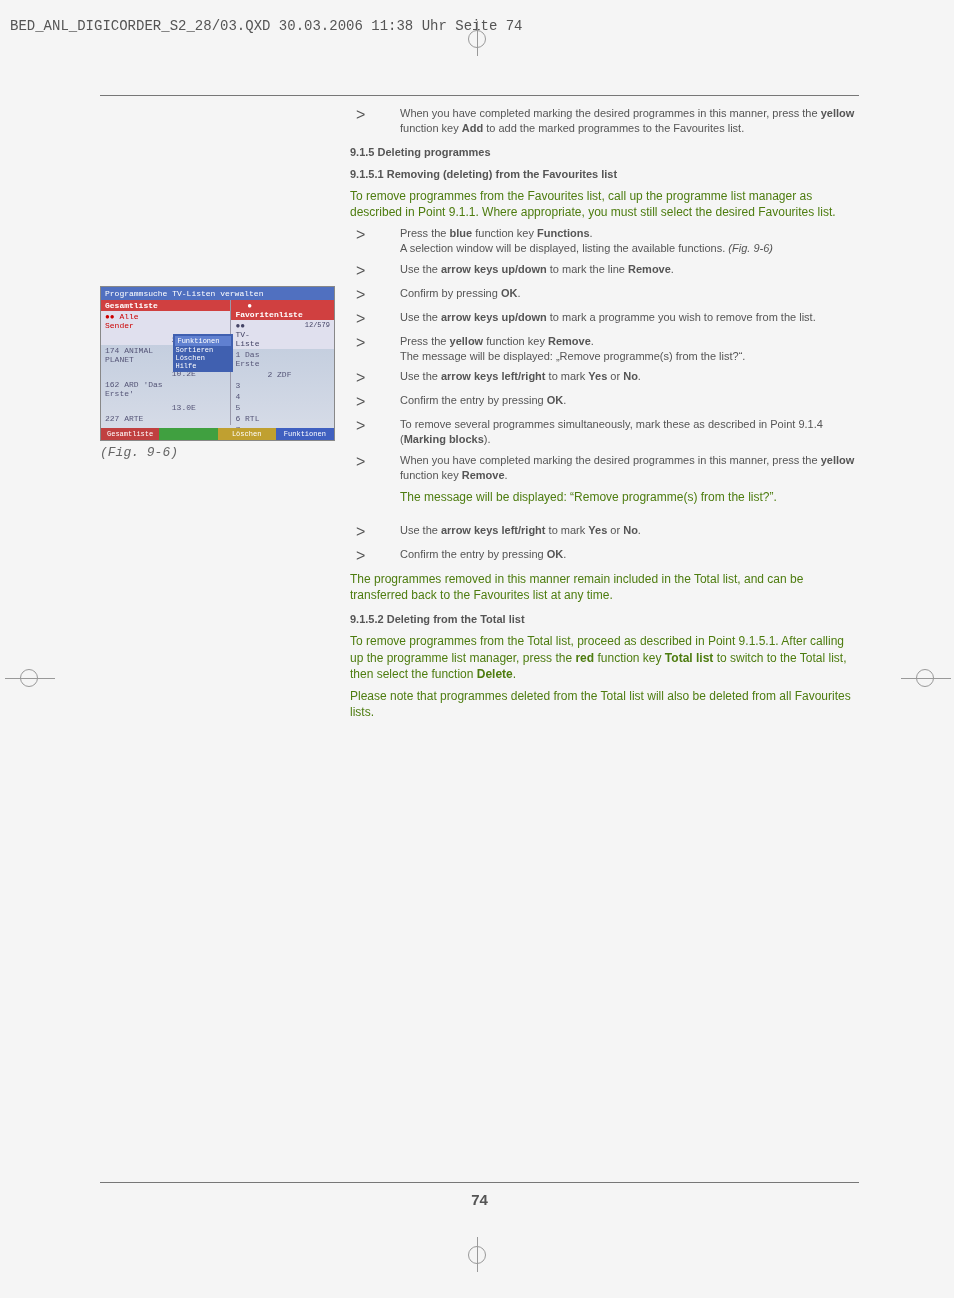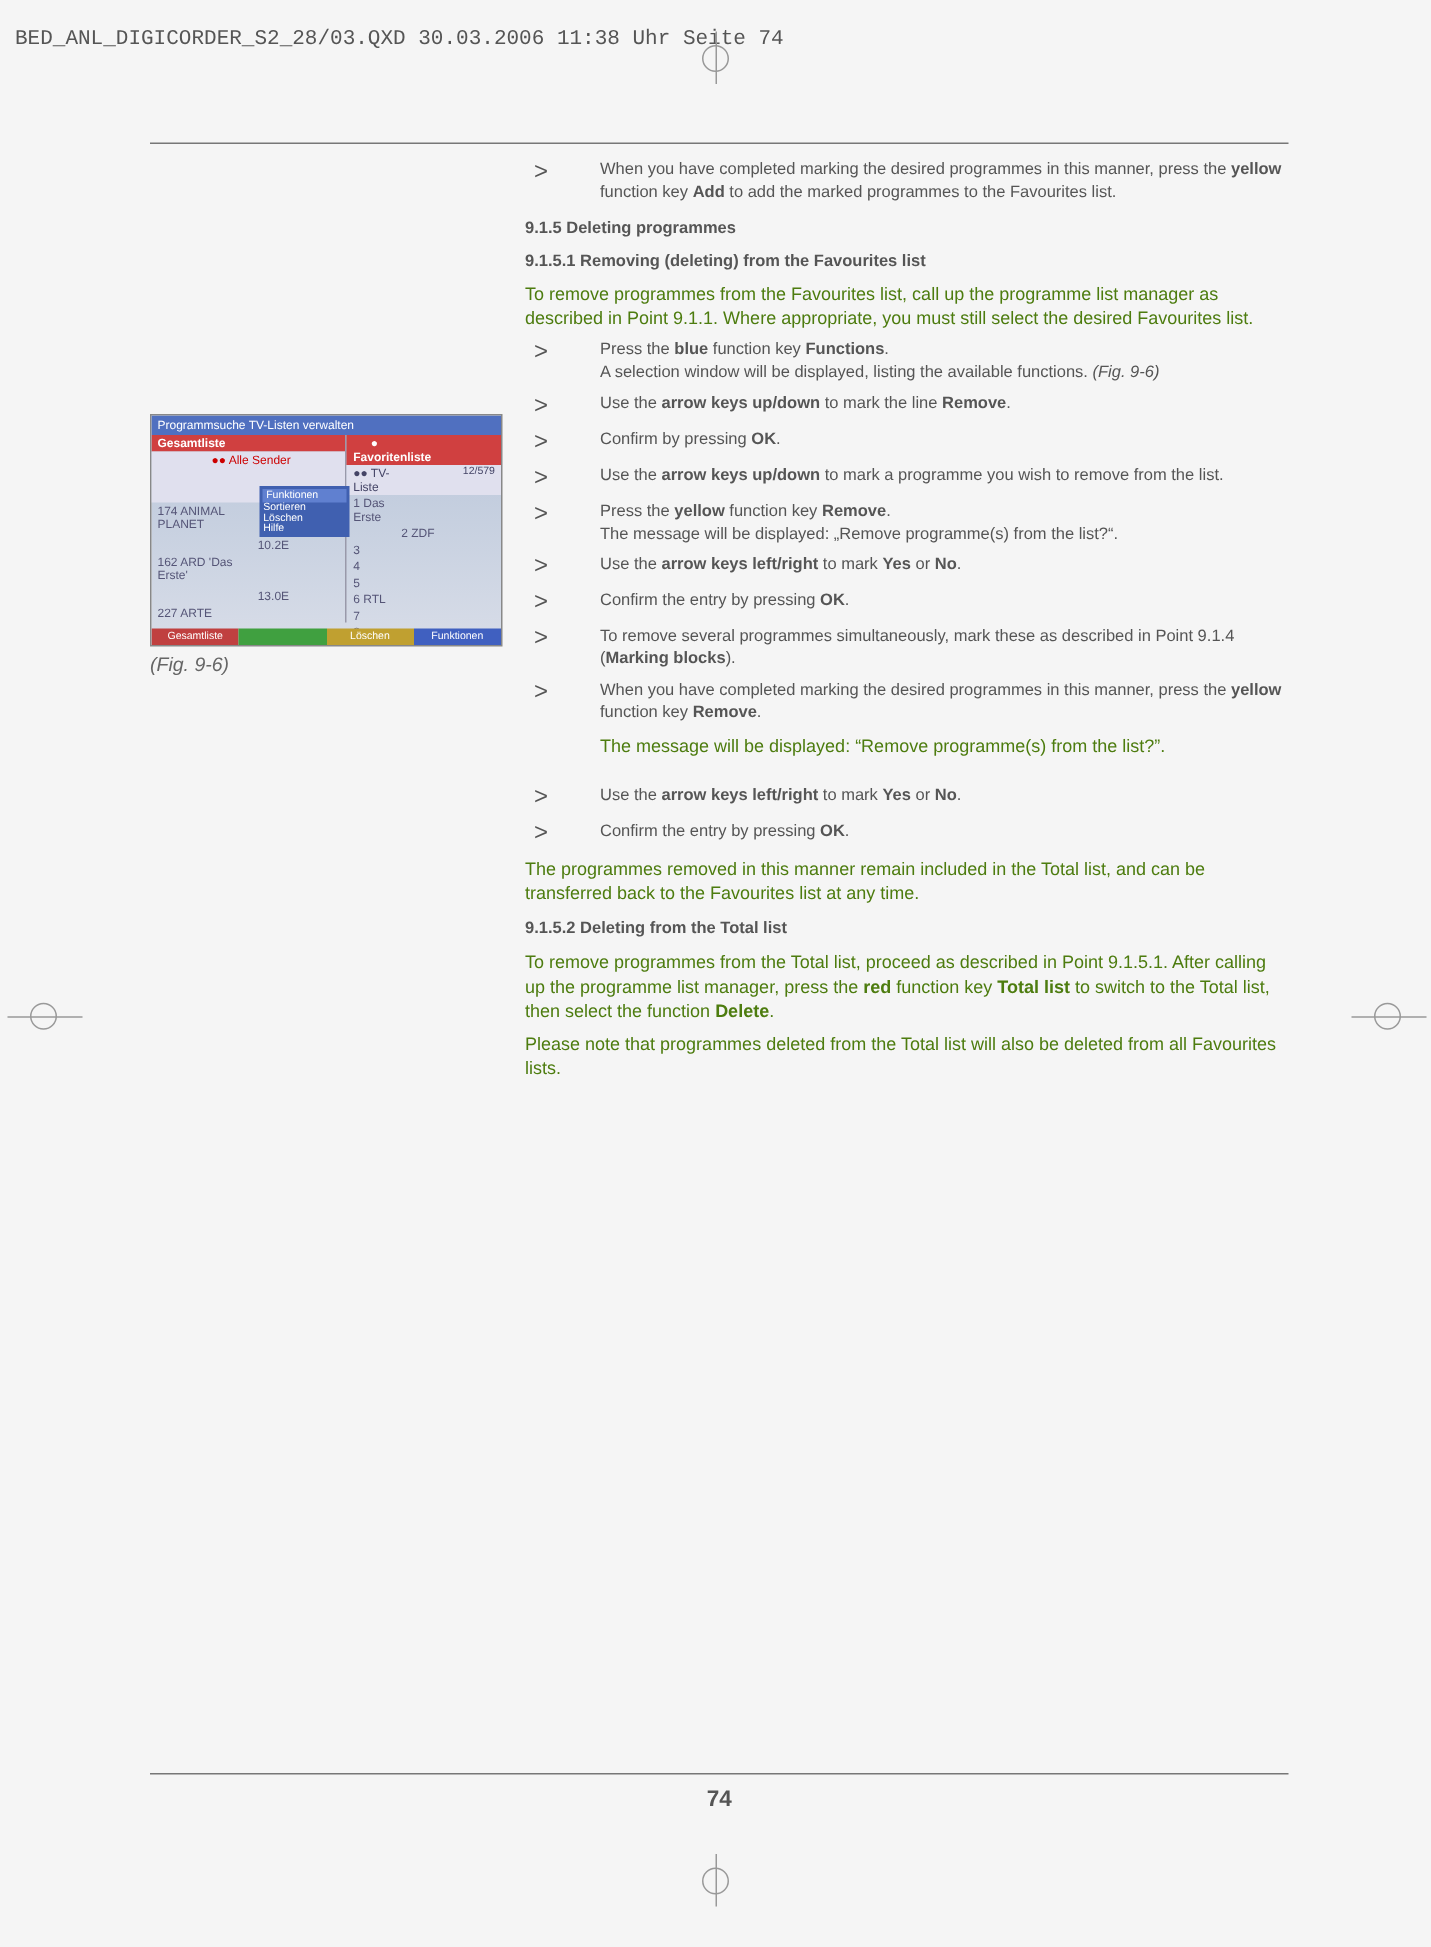--- a/index.html
+++ b/index.html
@@ -80,23 +80,24 @@
   }
   .content-area {
     position: absolute;
     top: 10px;
     left: 250px;
     right: 0;
     bottom: 40px;
   }
   .sidebar {
     position: absolute;
-    top: 180px;
+    top: 190px;
     left: 0;
     width: 200px;
+    font-family: Liberation Mono, monospace;
   }
   .fig-img {
     width: 235px;
     height: 155px;
     background: linear-gradient(#b8c5d9, #d8dde8);
     border: 1px solid #888;
     position: relative;
     overflow: hidden;
   }
   .fig-caption {
@@ -150,21 +151,21 @@
 
   <div class="sidebar">
     <div class="fig-img">
       <div class="fig-title">Programmsuche TV-Listen verwalten</div>
       <div style="display:flex; height:calc(100% - 28px);">
         <div style="width:56%; border-right:1px solid #99a;">
           <div class="fig-row hdr">
               <span class="c1">Gesamtliste</span>
             </div>
           <div class="fig-row" style="background:#e0e0ee;">
-              <span class="c1" style="color:#c00;margin-left:36px;">●● <span>Alle Sender</span></span>
+              <span class="c1" style="color:#c00;">●● <span>Alle Sender</span></span>
               <span class="c2">21991</span>
             </div>
           <div id="fig-left-rows">
               <div class="fig-row">
                 <span class="c1" style="color:#557;">174 ANIMAL PLANET</span>
                 <span class="c2" style="color:#557;">10.2E</span>
               </div>
               <div class="fig-row">
                 <span class="c1" style="color:#557;">162 ARD 'Das Erste'</span>
                 <span class="c2" style="color:#557;">13.0E</span>

